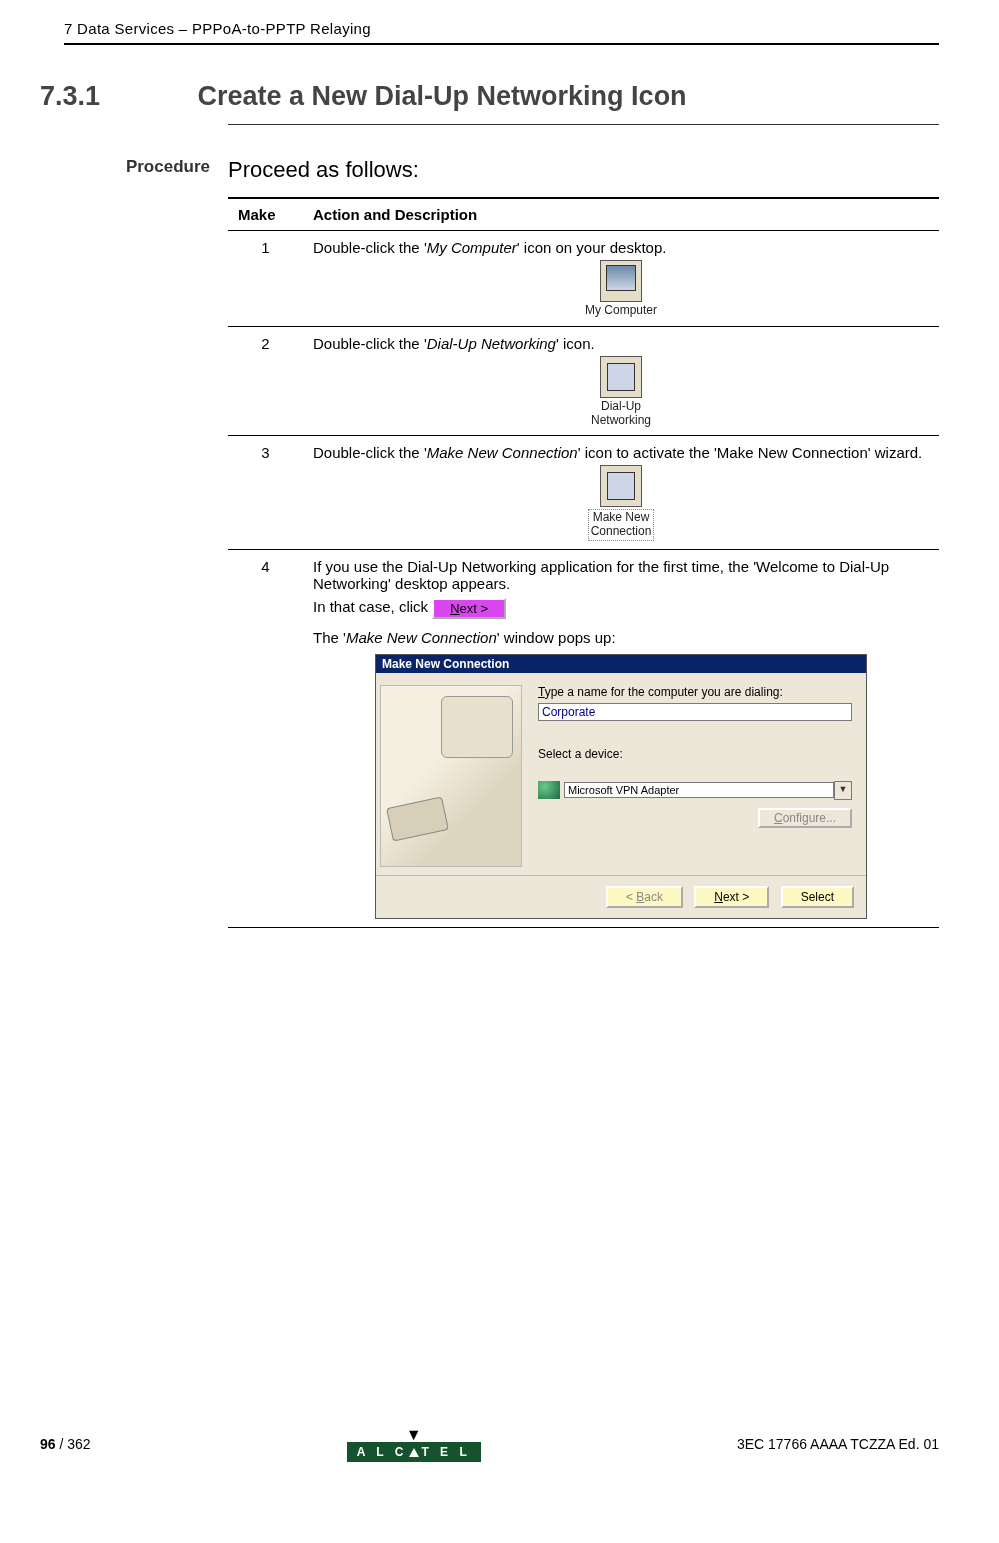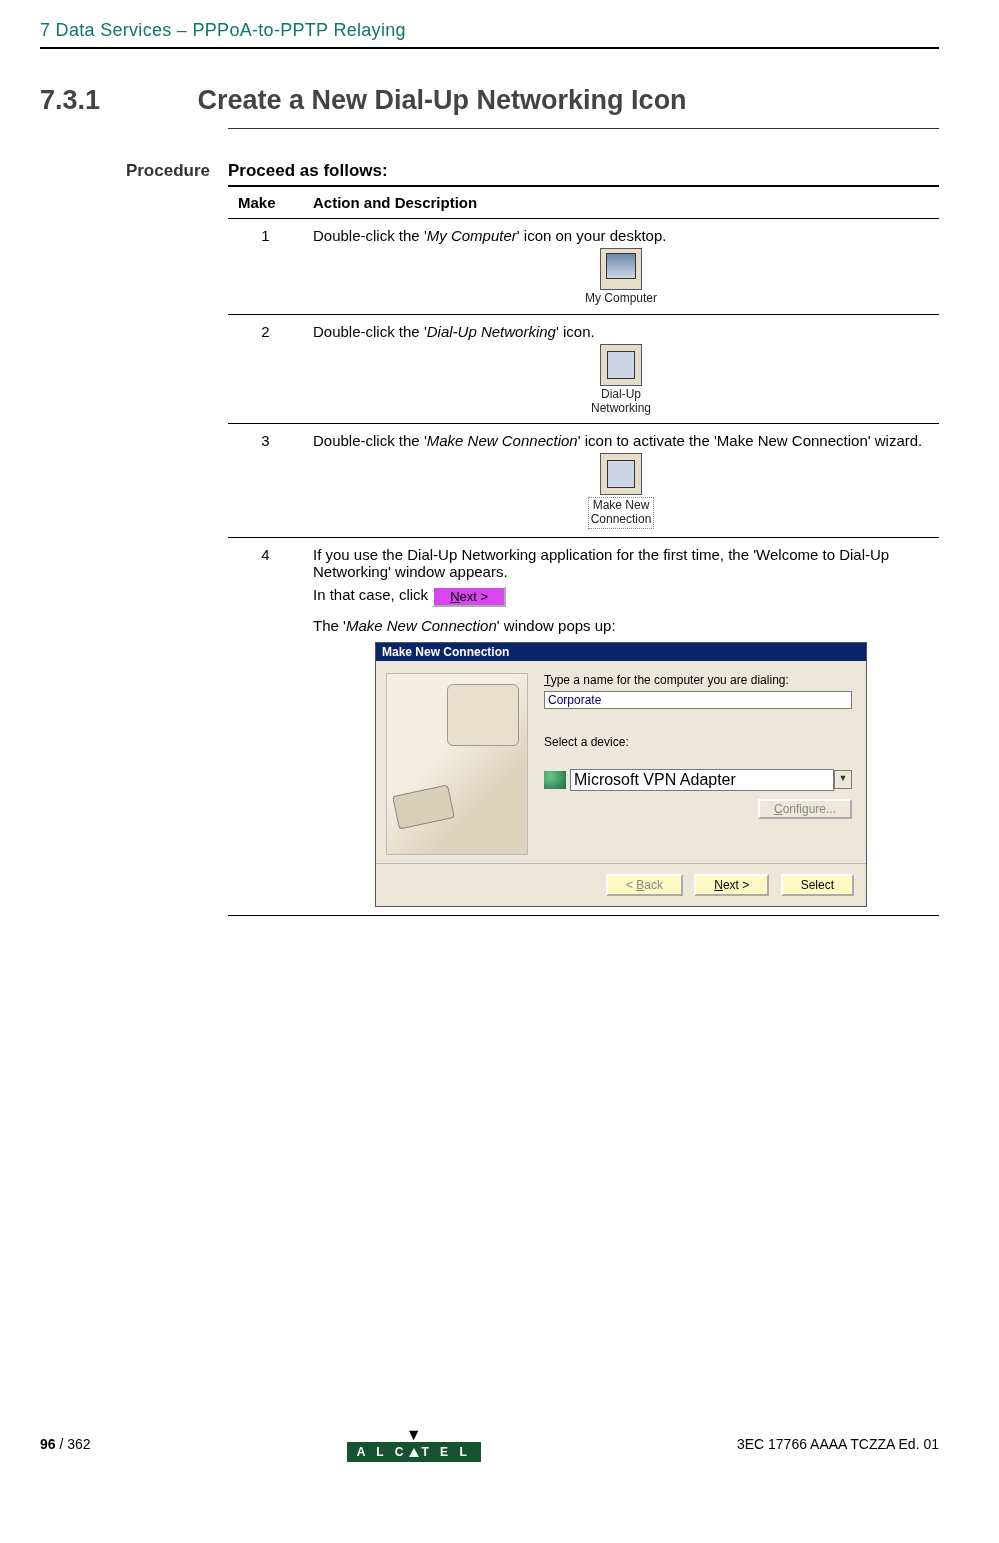--- a/index.html
+++ b/index.html
@@ -10,26 +10,27 @@
     color: #000;
     width: 999px;
   }
   .page {
     padding: 20px 60px 20px 40px;
     box-sizing: border-box;
     min-height: 1480px;
     position: relative;
   }
   .running-header {
-    font-size: 18px;
-    color: #0f766e;
+    font-size: 15px;
+    color: #000000;
     padding-bottom: 6px;
     border-bottom: 2px solid #000;
     margin-bottom: 36px;
     letter-spacing: 0.3px;
+    margin-left: 24px;
   }
   .section-title {
     font-size: 27px;
     font-weight: bold;
     color: #444;
     margin-bottom: 12px;
   }
   .section-number {
     display: inline-block;
     width: 150px;
@@ -50,23 +51,22 @@
   }
   .main-col {
     flex: 1;
   }
   .hr-line {
     border: none;
     border-top: 1px solid #333;
     margin: 0 0 32px 0;
   }
   .intro-text {
-    font-size: 17px;
-    margin-bottom: 4px;
-    font-weight: bold;
+    font-size: 22px;
+    margin-bottom: 14px;
   }
   table.steps {
     border-collapse: collapse;
     width: 100%;
     font-size: 15px;
   }
   table.steps th {
     border-top: 2px solid #000;
     border-bottom: 1px solid #000;
     text-align: left;
@@ -137,21 +137,21 @@
   }
   .mk-title {
     background: #0a246a;
     color: #fff;
     padding: 2px 6px;
     font-weight: bold;
     font-size: 12px;
   }
   .mk-body {
     display: flex;
-    padding: 12px 14px 8px 10px;
+    padding: 12px 14px 8px 4px;
   }
   .mk-img-col {
     width: 150px;
     flex-shrink: 0;
   }
   .mk-img {
     width: 140px;
     height: 180px;
     background: linear-gradient(135deg, #f4efe0 40%, #ddd4be 70%);
     border: 1px solid #bbb;
@@ -196,21 +196,21 @@
   .mk-select-row {
     display: flex;
     align-items: center;
     margin-top: 20px;
   }
   .mk-select {
     flex: 1;
     border: 1px solid #7a7a7a;
     background: #fff;
     padding: 1px 3px;
-    font-size: 16px;
+    font-size: 11px;
   }
   .mk-drop {
     width: 16px;
     height: 17px;
     border: 1px solid #7a7a7a;
     background: #ece7d8;
     text-align: center;
     line-height: 15px;
     font-size: 9px;
     color: #333;
@@ -347,21 +347,21 @@
                   <div class="icon-frame"></div>
                   <div class="icon-label" style="white-space:pre-line;border:1px dotted #888;padding:1px 2px;">Make New
 Connection</div>
                 </div>
               </div>
             </td>
           </tr>
           <tr>
             <td class="step-num">4</td>
             <td>
-              <div>If you use the Dial-Up Networking application for the first time, the 'Welcome to Dial-Up Networking' window appears.</div>
+              <div>If you use the Dial-Up Networking application for the first time, the 'Welcome to Dial-Up Networking' desktop appears.</div>
               <div style="margin-top:6px;">
                 <span>In that case, click </span>
                 <span class="inline-button"><span class="mnemonic">N</span><span>ext &gt;</span></span>
               </div>
               <div style="margin-top:10px;">
                 <span>The '</span><i>Make New Connection</i><span>' window pops up:</span>
               </div>
 
               <div class="mk-window">
                 <div class="mk-title">Make New Connection</div>

